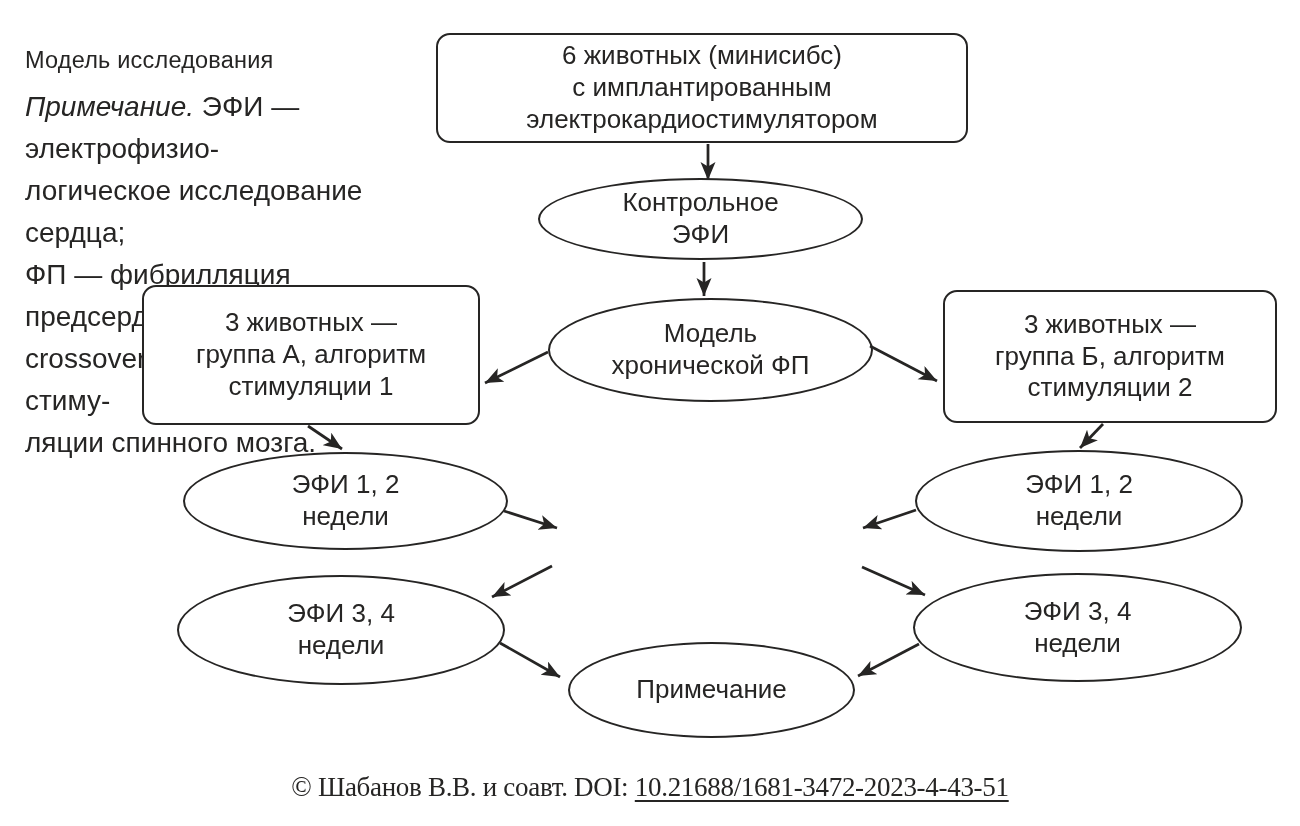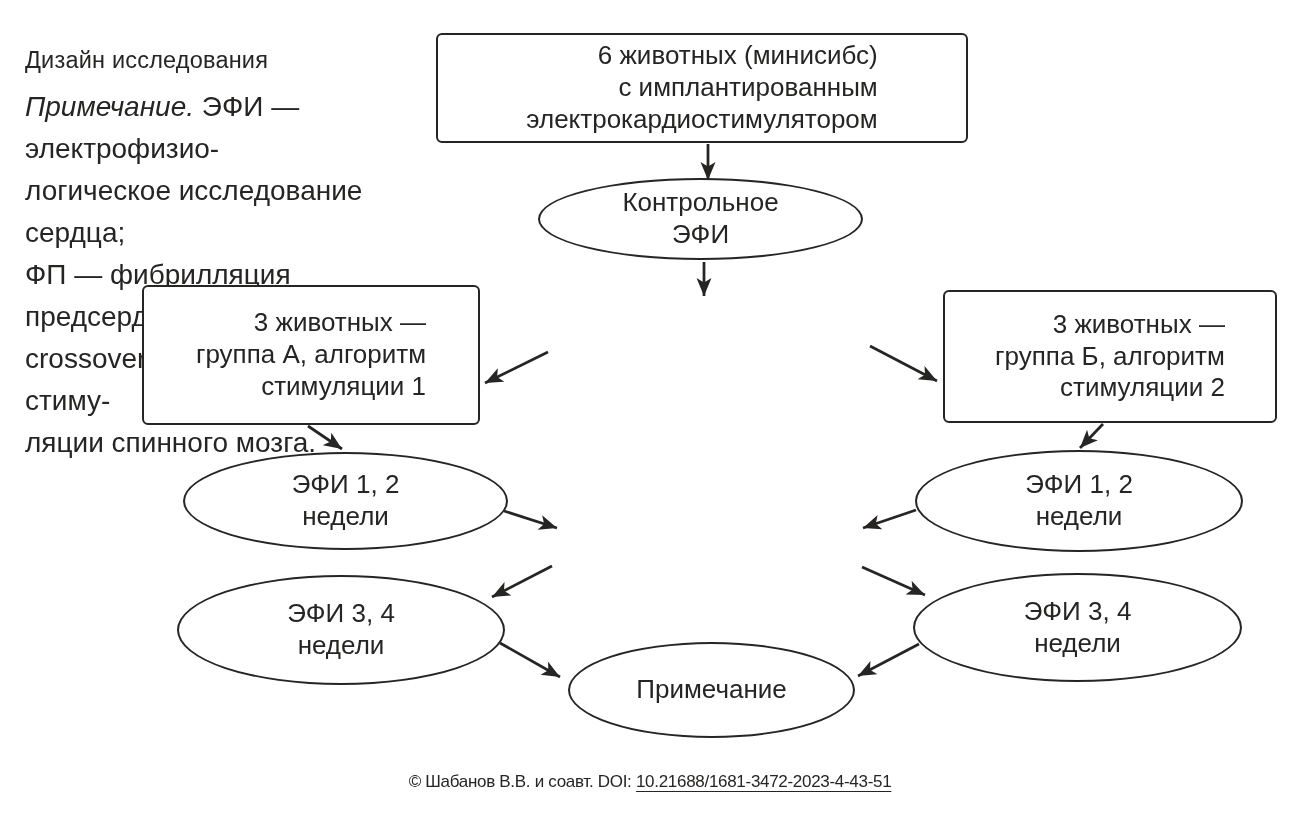--- a/index.html
+++ b/index.html
@@ -29,70 +29,74 @@
     position:absolute;
     display:flex;align-items:center;justify-content:center;
     text-align:center;
     background:#fff;
     border:2.5px solid var(--ink);
     font-size:26px;line-height:1.22;
     box-sizing:border-box;
     z-index:1;
   }
   .node .lbl{white-space:pre-line;}
-  .rect{border-radius:6px;text-align:right;}
+  .rect{border-radius:14px;}
   .ellipse{border-radius:50%;justify-content:center;}
   #n-animals  {left:436px;top:33px; width:532px;height:110px;}
   #n-control  {left:538px;top:178px;width:325px;height:82px;}
   #n-model    {left:548px;top:298px;width:325px;height:104px;}
   #n-group-a  {left:142px;top:285px;width:338px;height:140px;}
   #n-group-b  {left:943px;top:290px;width:334px;height:133px;}
   #n-ephi12l  {left:183px;top:452px;width:325px;height:98px;}
   #n-ephi12r  {left:915px;top:450px;width:328px;height:102px;}
   #n-crossover{left:548px;top:502px;width:324px;height:95px;}
   #n-ephi34l  {left:177px;top:575px;width:328px;height:110px;}
   #n-ephi34r  {left:913px;top:573px;width:329px;height:109px;}
   #n-results  {left:568px;top:642px;width:287px;height:96px;}
   .arrow-layer{
     position:absolute;left:0;top:0;width:1300px;height:826px;
     pointer-events:none;z-index:2;
   }
   .arrow-layer line{stroke:var(--ink);stroke-width:2.75;}
   .footer{
     position:absolute;left:0;top:772px;width:1300px;
     text-align:center;
-    font-size:17px;letter-spacing:-0.3px;
+    font-size:27px;letter-spacing:-0.3px;font-family:Liberation Serif, serif;
   }
   .footer a{
     color:var(--ink);
     text-decoration:underline;
     text-underline-offset:4px;
   }
 </style>
 </head>
 <body>
 
 <div class="canvas">
 
-  <div class="fig-title">Дизайн исследования</div>
+  <div class="fig-title">Модель исследования</div>
 
   <div class="fig-note"><span class="lead">Примечание.</span><span> ЭФИ — электрофизио-
 логическое исследование сердца;
 ФП — фибрилляция предсердий;
 crossover — смена алгоритма стиму-
 ляции спинного мозга.</span></div>
 
   <div class="node rect" id="n-animals">
     <span class="lbl">6 животных (минисибс)
 с имплантированным
 электрокардиостимулятором</span>
   </div>
   <div class="node ellipse" id="n-control">
     <span class="lbl">Контрольное
 ЭФИ</span>
+  </div>
+  <div class="node ellipse" id="n-model">
+    <span class="lbl">Модель
+хронической ФП</span>
   </div>
   <div class="node rect" id="n-group-a">
     <span class="lbl">3 животных —
 группа А, алгоритм
 стимуляции 1</span>
   </div>
   <div class="node rect" id="n-group-b">
     <span class="lbl">3 животных —
 группа Б, алгоритм
 стимуляции 2</span>

